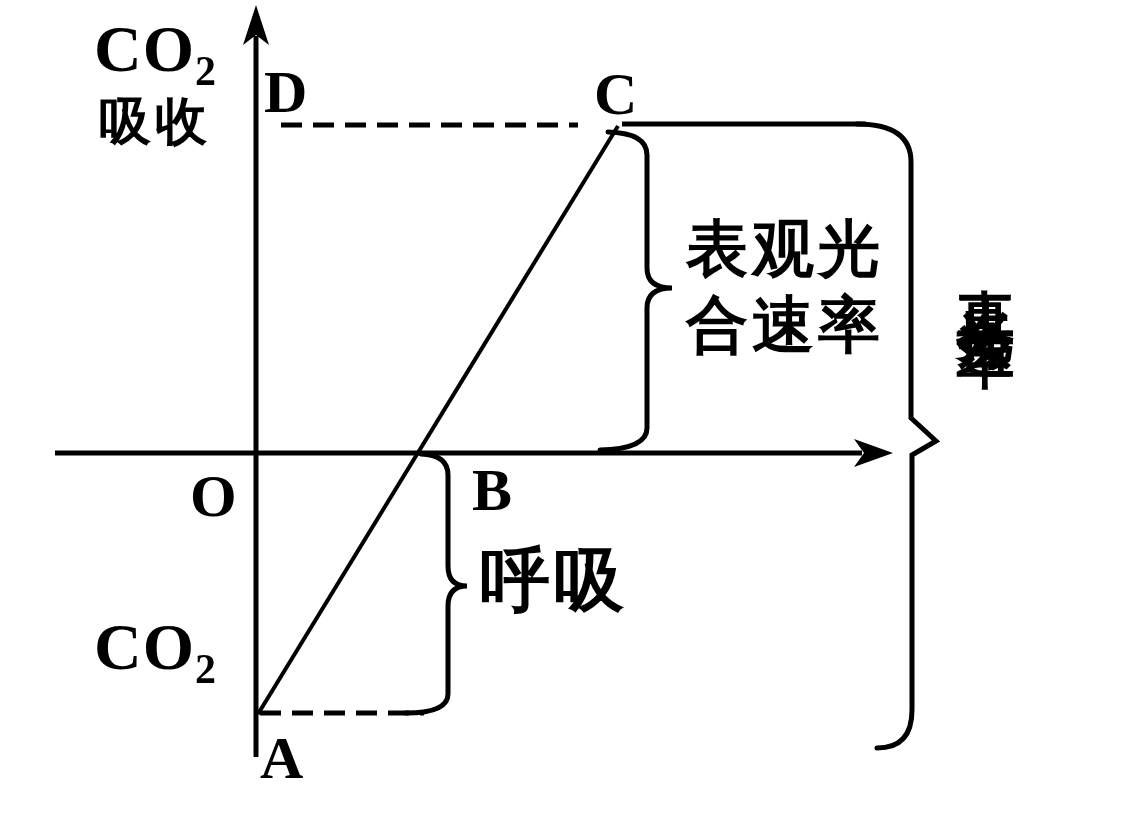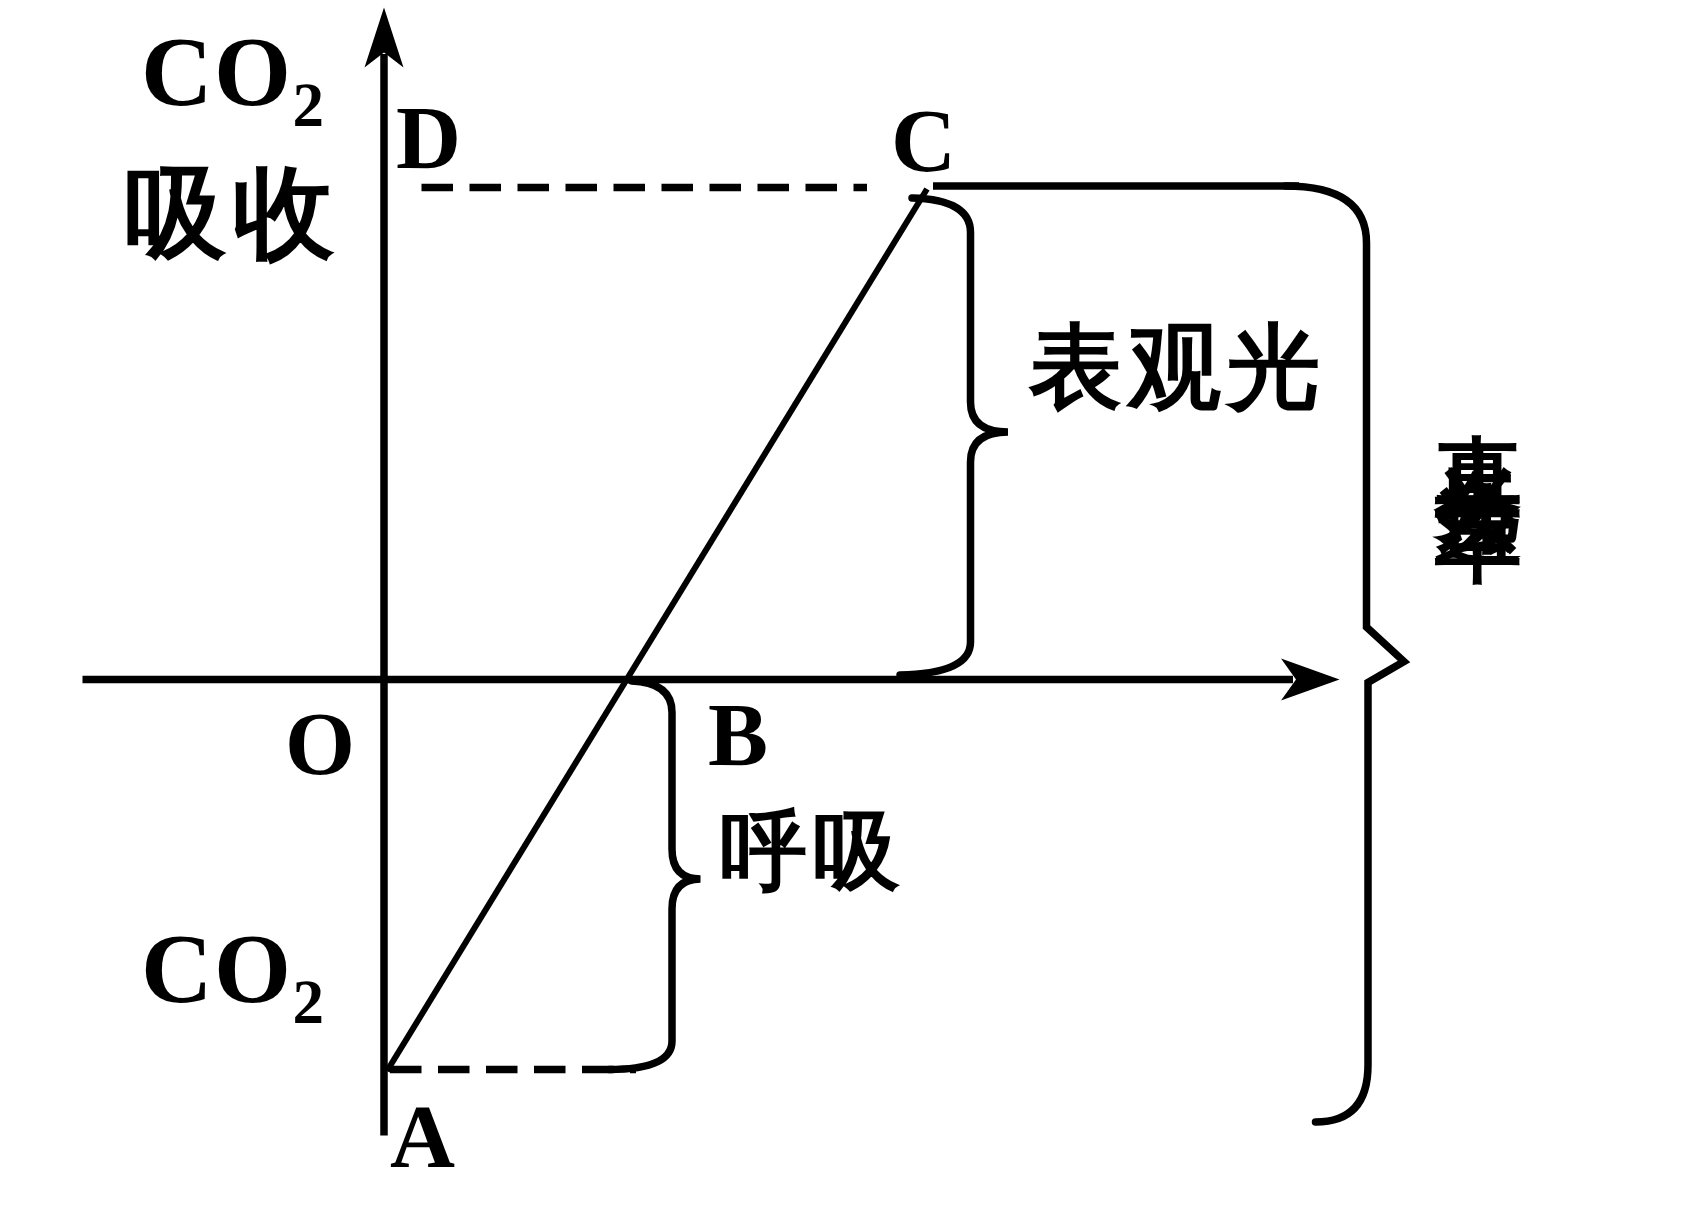--- a/index.html
+++ b/index.html
@@ -9,25 +9,25 @@
     height: 820px;
     background: #ffffff;
     color: #000000;
     font-family: "Liberation Serif", "DejaVu Serif", serif;
     overflow: hidden;
     border-radius: 15px;
   }
   .fig svg { position: absolute; left: 0; top: 0; }
   .lbl { position: absolute; line-height: 1; white-space: nowrap; font-weight: bold; }
   .letter { font-size: 60px; font-weight: bold; }
-  .cjk { font-size: 62px; font-weight: bold; letter-spacing: 4px; font-family: Liberation Mono, monospace; }
+  .cjk { font-size: 62px; font-weight: bold; letter-spacing: 4px; }
   .axisblock { text-align: center; width: 170px; }
   .formula { font-size: 66px; font-weight: bold; letter-spacing: 1px; }
   .formula .sub { font-size: 42px; vertical-align: -14px; letter-spacing: 0; }
-  .axisblock .action { font-size: 68px; letter-spacing: 4px; margin-top: 16px; }
+  .axisblock .action { font-size: 52px; letter-spacing: 4px; margin-top: 4px; }
   .two-line { line-height: 1.22; }
   .vert {
     writing-mode: vertical-rl;
     text-orientation: upright;
     font-size: 58px;
     font-weight: bold;
     letter-spacing: 8px;
     line-height: 1;
   }
 </style>
@@ -70,21 +70,22 @@
 
   <div class="lbl letter" style="left:264px; top:62px;">D</div>
   <div class="lbl letter" style="left:594px; top:64px;">C</div>
   <div class="lbl letter" style="left:190px; top:466px;">O</div>
   <div class="lbl letter" style="left:472px; top:460px;">B</div>
   <div class="lbl letter" style="left:260px; top:728px;">A</div>
 
 
   <div class="lbl cjk two-line" style="left:686px; top:212px;">
     <div>表观光</div>
+    <div>合速率</div>
   </div>
 
-  <div class="lbl cjk two-line" style="left:480px; top:538px; font-size:58px;">
+  <div class="lbl cjk two-line" style="left:480px; top:538px; font-size:70px;">
     <div>呼吸</div>
   </div>
 
   <div class="lbl vert" style="left:956px; top:242px;">真正光合速率</div>
 
 </div>
 
 </body></html>

